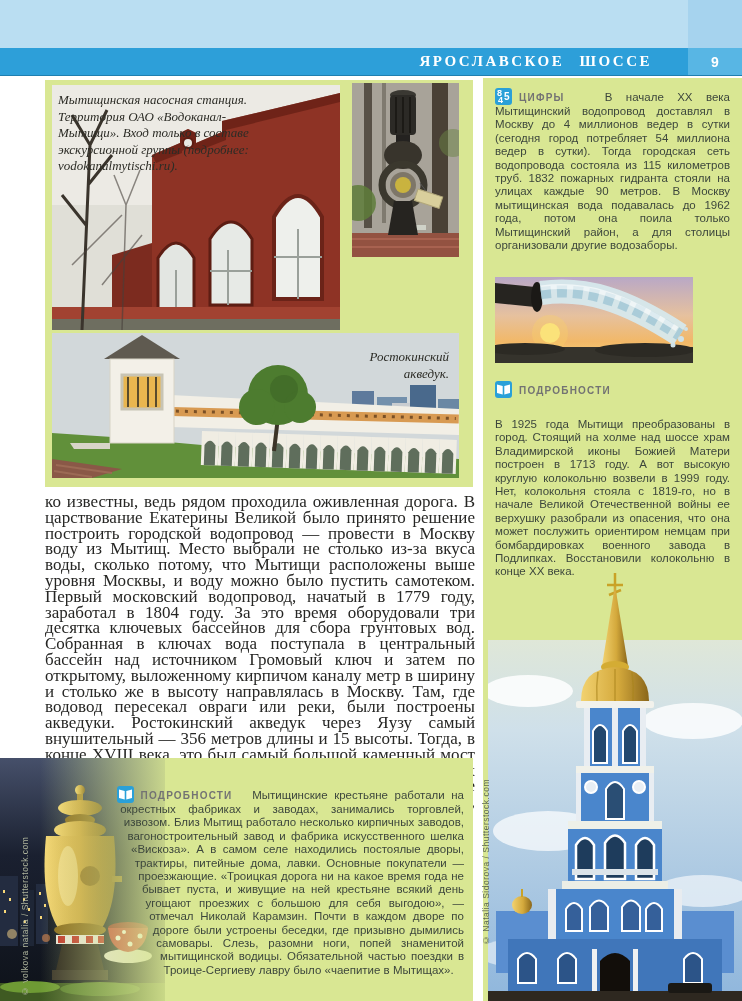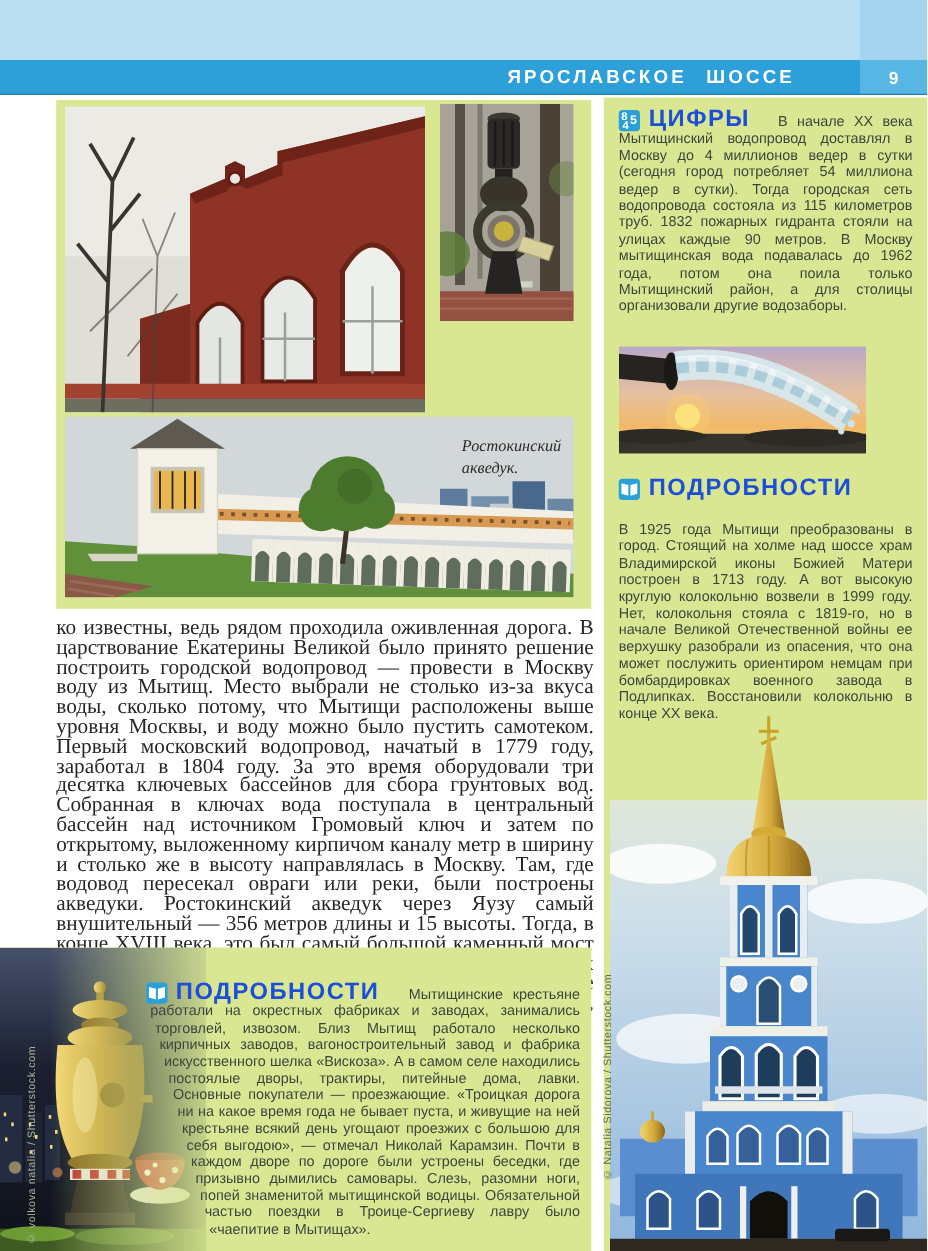--- a/index.html
+++ b/index.html
@@ -3,43 +3,43 @@
 <meta charset="utf-8">
 <style>
   html,body{margin:0;padding:0;background:#fff;}
   .page{position:relative;width:742px;height:1001px;background:#fff;overflow:hidden;
         font-family:"Liberation Serif",serif;-webkit-font-smoothing:antialiased;}
   
   .top-band{position:absolute;left:0;top:0;width:688px;height:48px;background:#badef2;}
   .top-band-right{position:absolute;left:688px;top:0;width:54px;height:48px;background:#a6d3ee;}
   .header-bar{position:absolute;left:0;top:48px;width:688px;height:27px;background:#2d9fd9;
               border-bottom:1px solid #1f7fb0;display:flex;align-items:center;justify-content:flex-end;}
-  .header-title{color:#fff;font-family:Liberation Sans, sans-serif;font-weight:bold;font-size:15px;
-                letter-spacing:2.5px;word-spacing:9px;padding-right:52px;}
+  .header-title{color:#fff;font-family:Liberation Serif, serif;font-weight:bold;font-size:15px;
+                letter-spacing:2.5px;word-spacing:9px;padding-right:36px;}
   .page-num-box{position:absolute;left:688px;top:48px;width:54px;height:27px;background:#58b6e4;
                 border-bottom:1px solid #1f7fb0;display:flex;align-items:center;justify-content:center;
                 color:#fff;font-family:"Liberation Sans",sans-serif;font-weight:bold;font-size:14px;}
   
   .left-panel{position:absolute;left:45px;top:80px;width:428px;height:407px;background:#d9e793;}
   .right-panel{position:absolute;left:483px;top:78px;width:259px;height:923px;background:#d9e793;}
   .bottom-panel{position:absolute;left:0;top:758px;width:473px;height:243px;background:#d9e793;overflow:hidden;}
   .photo{position:absolute;overflow:hidden;}
   .photo svg{display:block;}
   
   .cap{font-style:italic;color:#2c2c26;font-size:13px;line-height:16.5px;}
   .pre{white-space:pre-line;}
   .pump-cap{position:absolute;left:6px;top:7px;width:280px;z-index:2;}
   .valve-cap{position:absolute;left:308px;top:184px;width:132px;font-size:12.5px;line-height:16px;}
-  .aq-cap{position:absolute;right:10px;top:16px;z-index:2;}
+  .aq-cap{position:absolute;right:10px;top:16px;text-align:right;z-index:2;}
   .church-cap{position:absolute;left:14px;top:505px;width:150px;font-size:13px;line-height:15.5px;z-index:3;}
   .main-text{position:absolute;left:45px;top:494px;width:430px;height:262px;
              font-size:17px;line-height:15.8px;text-align:justify;color:#262624;}
   .box-sans{font-family:"Liberation Sans",sans-serif;font-size:11.5px;line-height:13.4px;
             color:#3c463c;text-align:justify;}
-  .sec-hd{color:#1d4ed8;font-family:"Liberation Sans",sans-serif;font-weight:bold;font-size:19px;
+  .sec-hd{color:#737373;font-family:"Liberation Sans",sans-serif;font-weight:bold;font-size:10px;
           letter-spacing:1.2px;}
   .sq-icon{display:inline-block;position:relative;width:17px;height:17px;background:#2aa0d8;
            border-radius:3px;vertical-align:-4px;margin-right:7px;color:#fff;
            font-family:"Liberation Sans",sans-serif;font-weight:bold;}
   .sq-icon .d1{position:absolute;left:2px;top:-1px;font-size:9px;}
   .sq-icon .d2{position:absolute;left:3px;top:6px;font-size:9px;}
   .sq-icon .d3{position:absolute;left:9px;top:2px;font-size:10px;}
   .sq-icon svg{position:absolute;left:2px;top:3px;}
   .cifry-block{position:absolute;left:12px;top:10px;width:235px;}
   .pipe-photo{left:12px;top:199px;width:198px;height:86px;border:0;}
@@ -79,20 +79,25 @@
         <path d="M106 225 v-52 q18 -30 36 0 v52 z" fill="#e3e6e2" stroke="#5d1d13" stroke-width="3"></path>
         <path d="M158 220 v-66 q21 -34 42 0 v66 z" fill="#e7eae6" stroke="#5d1d13" stroke-width="3"></path>
         <path d="M222 214 v-82 q24 -42 48 0 v82 z" fill="#eef0ec" stroke="#6b2318" stroke-width="4"></path>
         <path d="M124 225 v-40 M176 220 v-55 M246 214 v-70 M158 186 h42 M222 172 h48" stroke="#9aa09a" stroke-width="2" fill="none"></path>
         <circle cx="136" cy="58" r="5" fill="#e8e8e2" stroke="#5d1d13" stroke-width="2"></circle>
         <rect y="222" width="288" height="12" fill="#a24231"></rect>
         <rect y="234" width="288" height="11" fill="#6e6e60"></rect>
         <path d="M30 245 L38 60 M38 60 L20 30 M38 60 L55 25 M34 140 L10 110 M36 100 L60 70" stroke="#3a342c" stroke-width="3" fill="none"></path>
         <path d="M70 245 L74 120 M74 120 L62 90 M74 120 L88 85 M50 200 L90 150 M20 180 L70 130" stroke="#46403a" stroke-width="1.5" fill="none" opacity="0.6"></path>
       </svg>
+      <div class="cap pre pump-cap">Мытищинская насосная станция.
+Территория ОАО «Водоканал-
+Мытищи». Вход только в составе
+экскурсионной группы (подробнее:
+vodokanalmytischi.ru).</div>
     </div>
 
     <div class="photo" style="left:307px;top:3px;width:107px;height:174px;">
       <svg width="107" height="174" viewBox="0 0 107 174">
         <rect width="107" height="174" fill="#a8a399"></rect>
         <rect x="12" width="8" height="145" fill="#575046"></rect>
         <rect x="80" width="16" height="150" fill="#4a4136"></rect>
         <rect x="30" width="4" height="140" fill="#6e685c" opacity="0.7"></rect>
         <circle cx="6" cy="120" r="18" fill="#5e7c3a" opacity="0.85"></circle>
         <circle cx="101" cy="60" r="14" fill="#6a8444" opacity="0.5"></circle>

